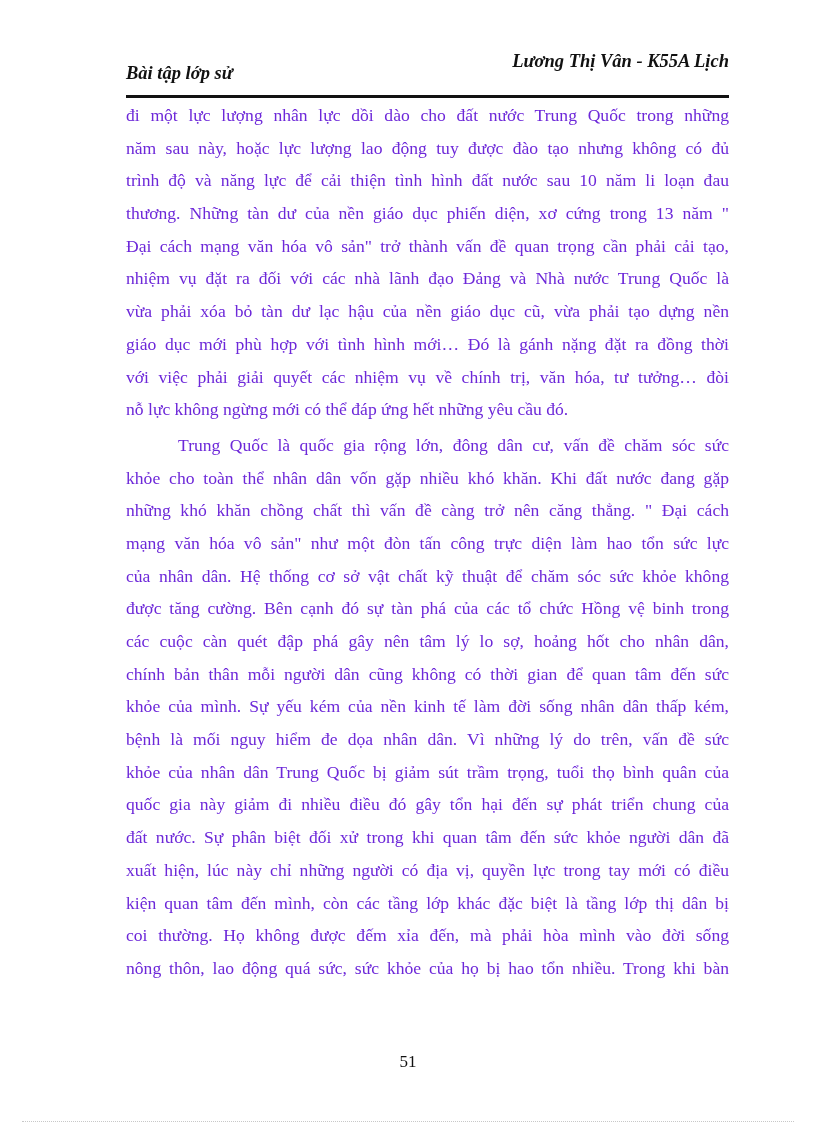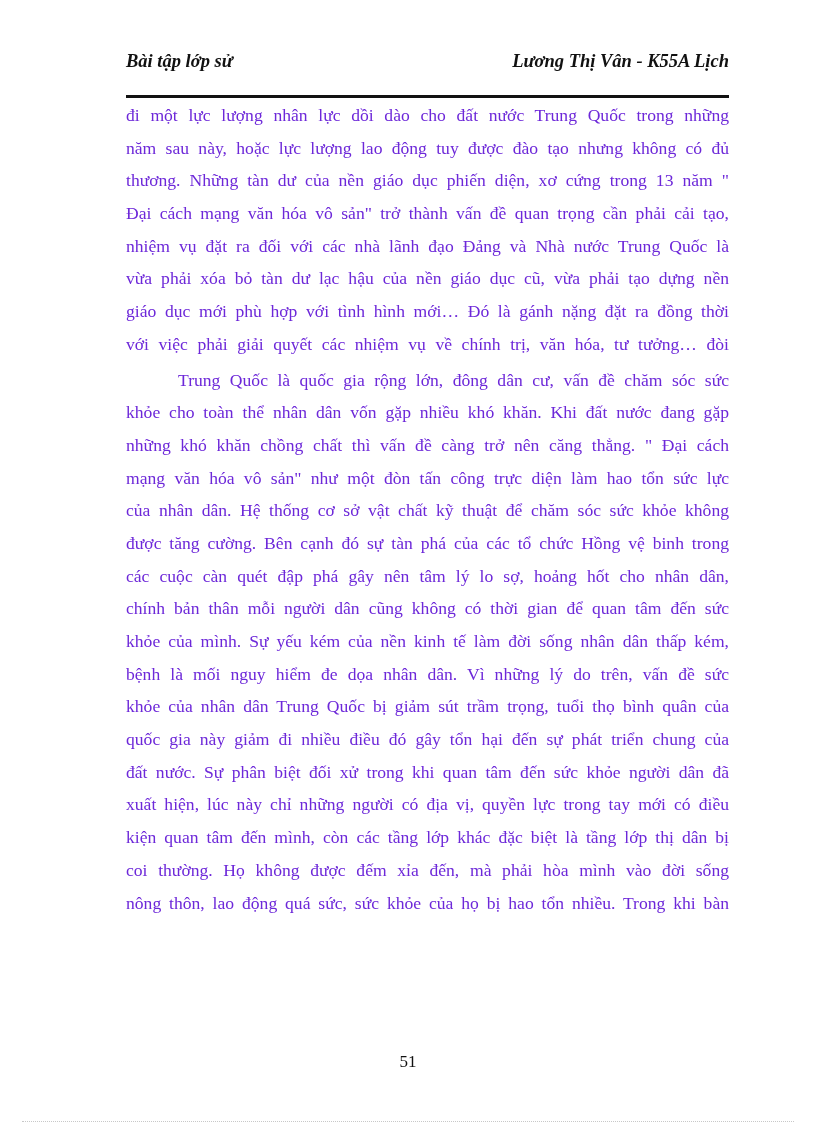--- a/index.html
+++ b/index.html
@@ -1,20 +1,20 @@
 <!DOCTYPE html>
 <html><head>
 <meta charset="utf-8">
 <style>
   html, body { margin:0; padding:0; background:#ffffff; }
   body { width:816px; height:1123px; position:relative; overflow:hidden; }
   .page { position:absolute; left:0; top:0; width:816px; height:1123px; background:#fff; }
   .header { position:absolute; left:126px; top:48px; width:603px; height:48px;
     font-family:"Liberation Serif", serif; font-weight:bold; font-style:italic; font-size:18.5px; color:#111; }
-  .header-left { position:absolute; left:0; top:0; width:150px; line-height:26px; }
+  .header-left { position:absolute; left:0; top:12px; width:150px; line-height:26px; }
   .header-right { position:absolute; right:0; top:0; line-height:26px; white-space:nowrap;margin-left:40px; }
   .header-rule { position:absolute; left:126px; top:95px; width:603px; height:3px; background:#111; }
   .body-text { position:absolute; left:126px; top:99px; width:603px;
     font-family:"Liberation Serif", serif; font-size:17.6px; color:#6d28d9; }
   .line { height:32.7px; line-height:32.7px; white-space:nowrap; text-align:justify; text-align-last:justify; display:block; }
   .line.last { text-align-last:left; }
   .line.indent { padding-left:52px; }
   .para2 { margin-top:3px; }
   .page-number { position:absolute; left:0; width:816px; top:1052px; text-align:center;
     font-family:"Liberation Serif", serif; font-size:17px; color:#111; }
@@ -27,26 +27,28 @@
   <div class="header">
     <div class="header-left">Bài tập lớp sử</div>
     <div class="header-right">Lương Thị Vân - K55A Lịch</div>
   </div>
   <div class="header-rule"></div>
 
   <div class="body-text">
     <div class="para">
       <span class="line">đi một lực lượng nhân lực dồi dào cho đất nước Trung Quốc trong những</span>
       <span class="line">năm sau này, hoặc lực lượng lao động tuy được đào tạo nhưng không có đủ</span>
+      <span class="line">trình độ và năng lực để cải thiện tình hình đất nước sau 10 năm li loạn đau</span>
       <span class="line">thương. Những tàn dư của nền giáo dục phiến diện, xơ cứng trong 13 năm "</span>
       <span class="line">Đại cách mạng văn hóa vô sản" trở thành vấn đề quan trọng cần phải cải tạo,</span>
       <span class="line">nhiệm vụ đặt ra đối với các nhà lãnh đạo Đảng và Nhà nước Trung Quốc là</span>
       <span class="line">vừa phải xóa bỏ tàn dư lạc hậu của nền giáo dục cũ, vừa phải tạo dựng nền</span>
       <span class="line">giáo dục mới phù hợp với tình hình mới… Đó là gánh nặng đặt ra đồng thời</span>
       <span class="line">với việc phải giải quyết các nhiệm vụ về chính trị, văn hóa, tư tưởng… đòi</span>
+      <span class="line last">nỗ lực không ngừng mới có thể đáp ứng hết những yêu cầu đó.</span>
     </div>
     <div class="para para2">
       <span class="line indent">Trung Quốc là quốc gia rộng lớn, đông dân cư, vấn đề chăm sóc sức</span>
       <span class="line">khỏe cho toàn thể nhân dân vốn gặp nhiều khó khăn. Khi đất nước đang gặp</span>
       <span class="line">những khó khăn chồng chất thì vấn đề càng trở nên căng thẳng. " Đại cách</span>
       <span class="line">mạng văn hóa vô sản" như một đòn tấn công trực diện làm hao tổn sức lực</span>
       <span class="line">của nhân dân. Hệ thống cơ sở vật chất kỹ thuật để chăm sóc sức khỏe không</span>
       <span class="line">được tăng cường. Bên cạnh đó sự tàn phá của các tổ chức Hồng vệ binh trong</span>
       <span class="line">các cuộc càn quét đập phá gây nên tâm lý lo sợ, hoảng hốt cho nhân dân,</span>
       <span class="line">chính bản thân mỗi người dân cũng không có thời gian để quan tâm đến sức</span>

